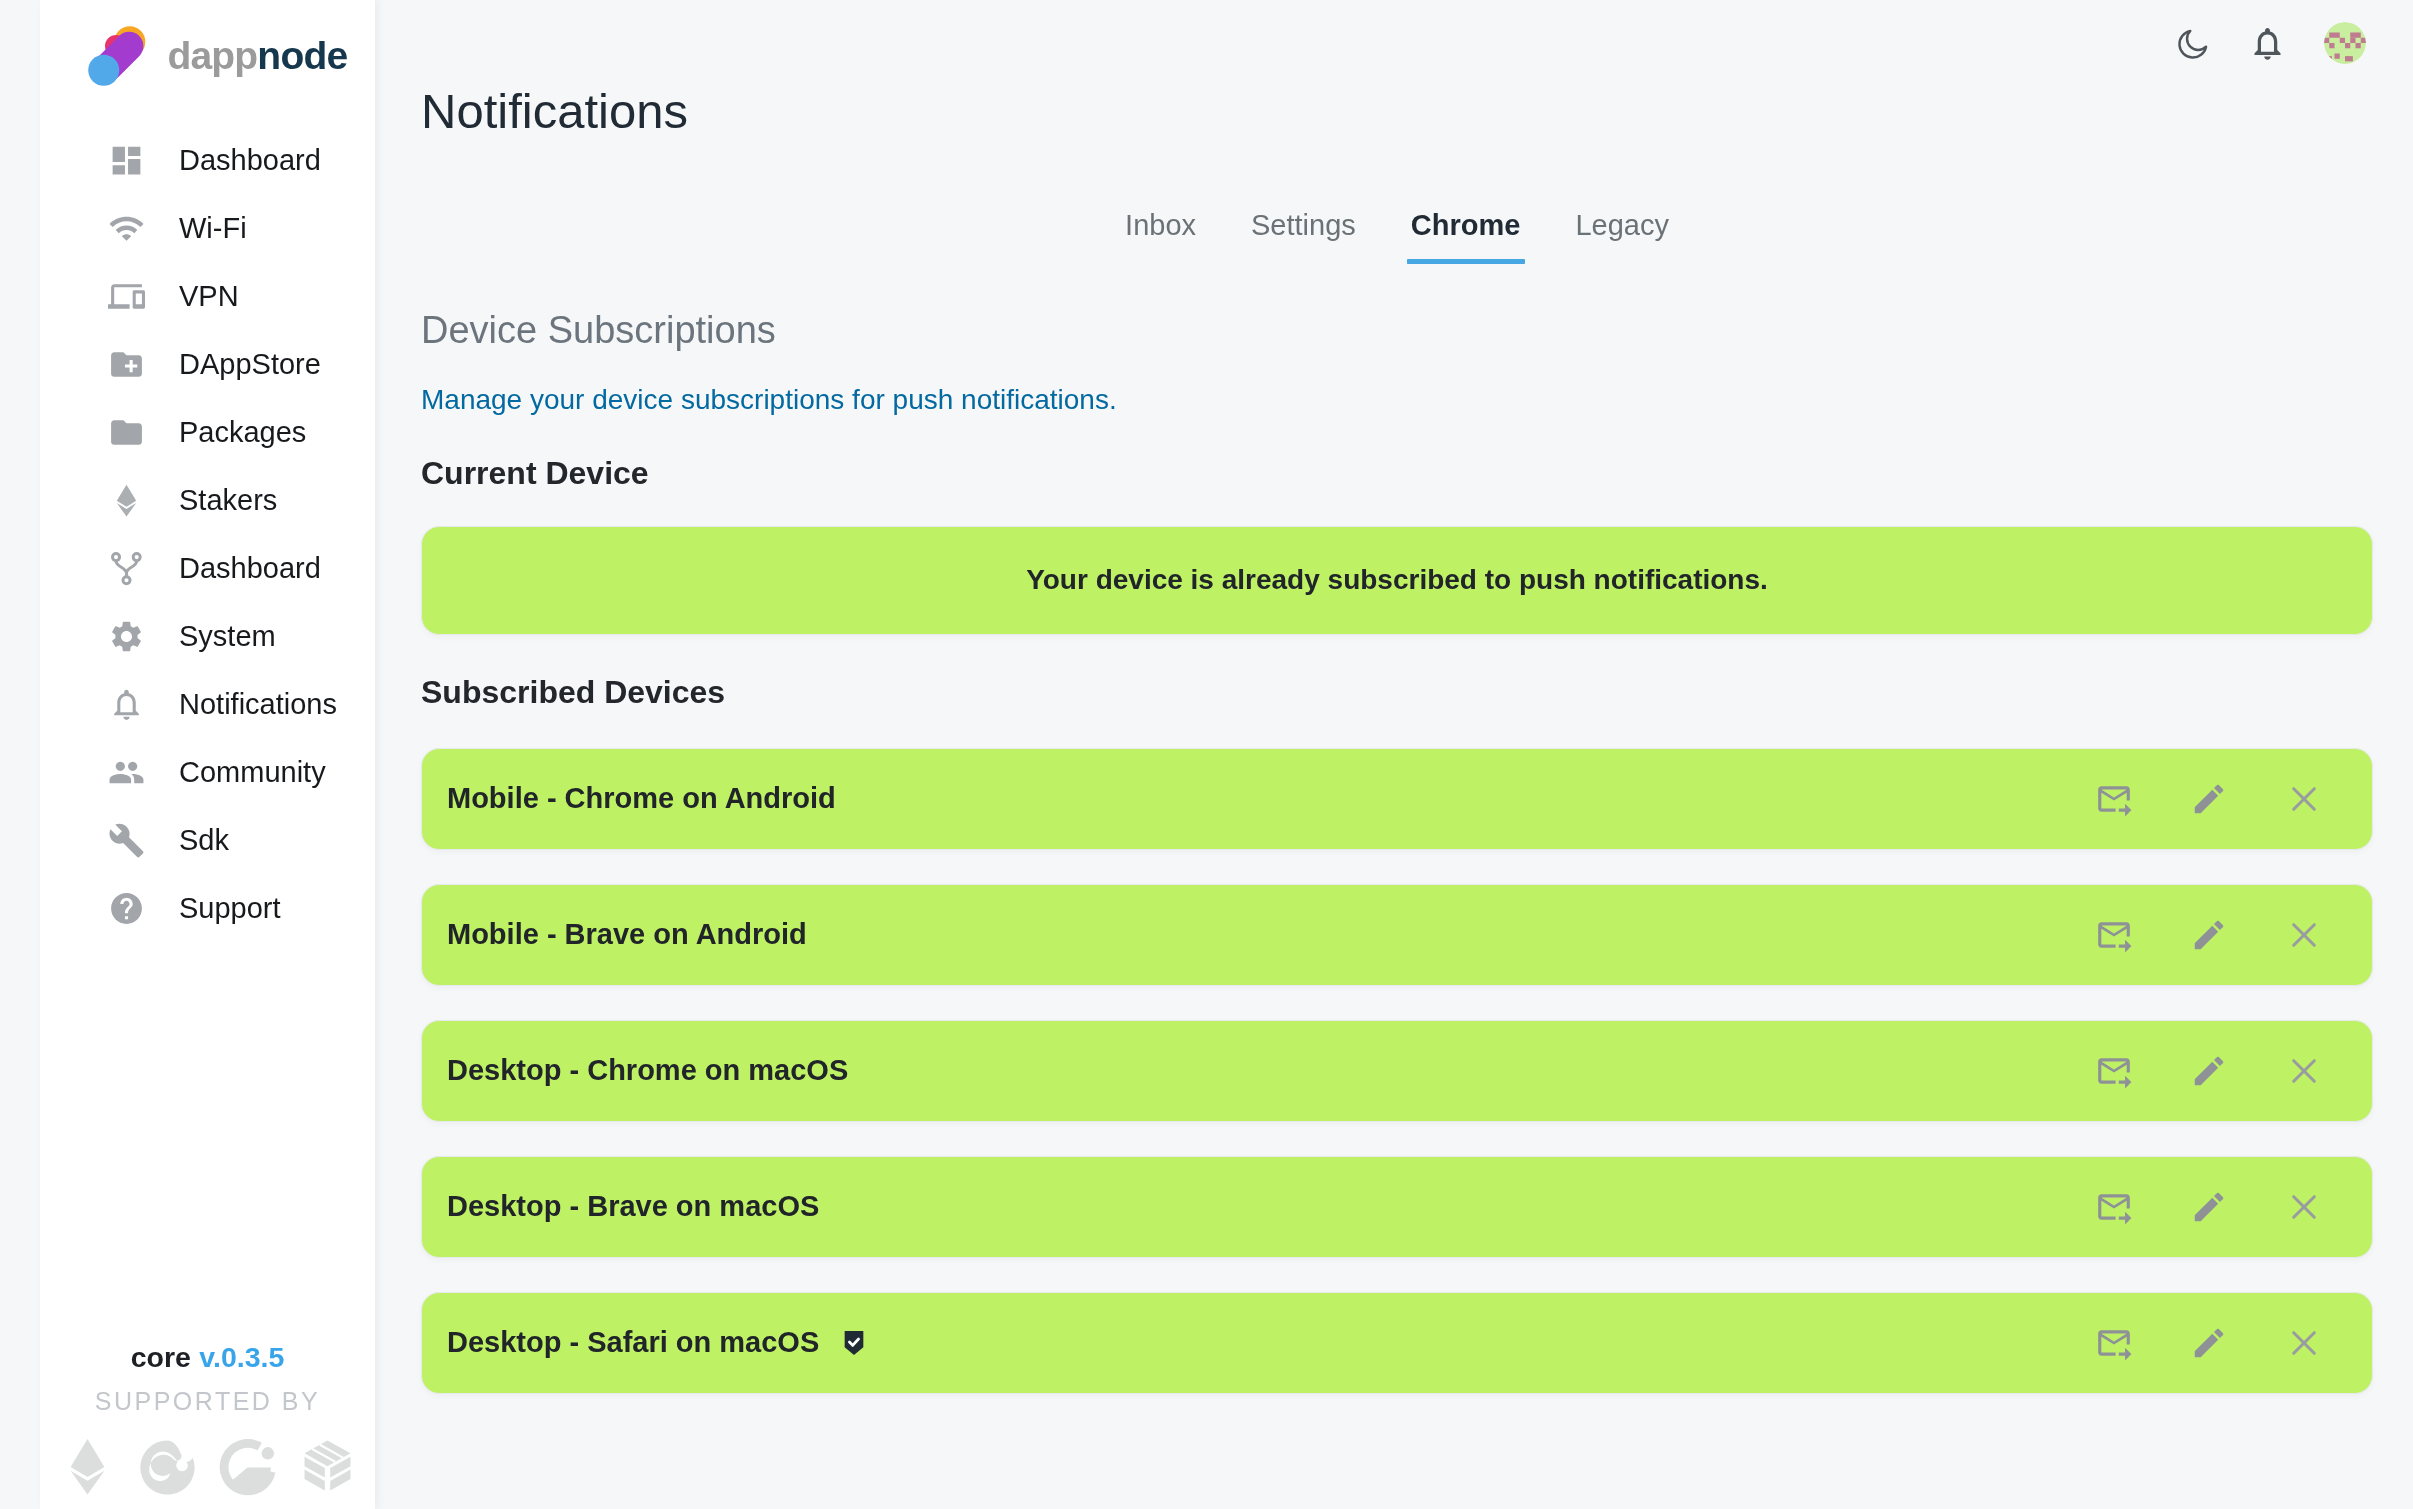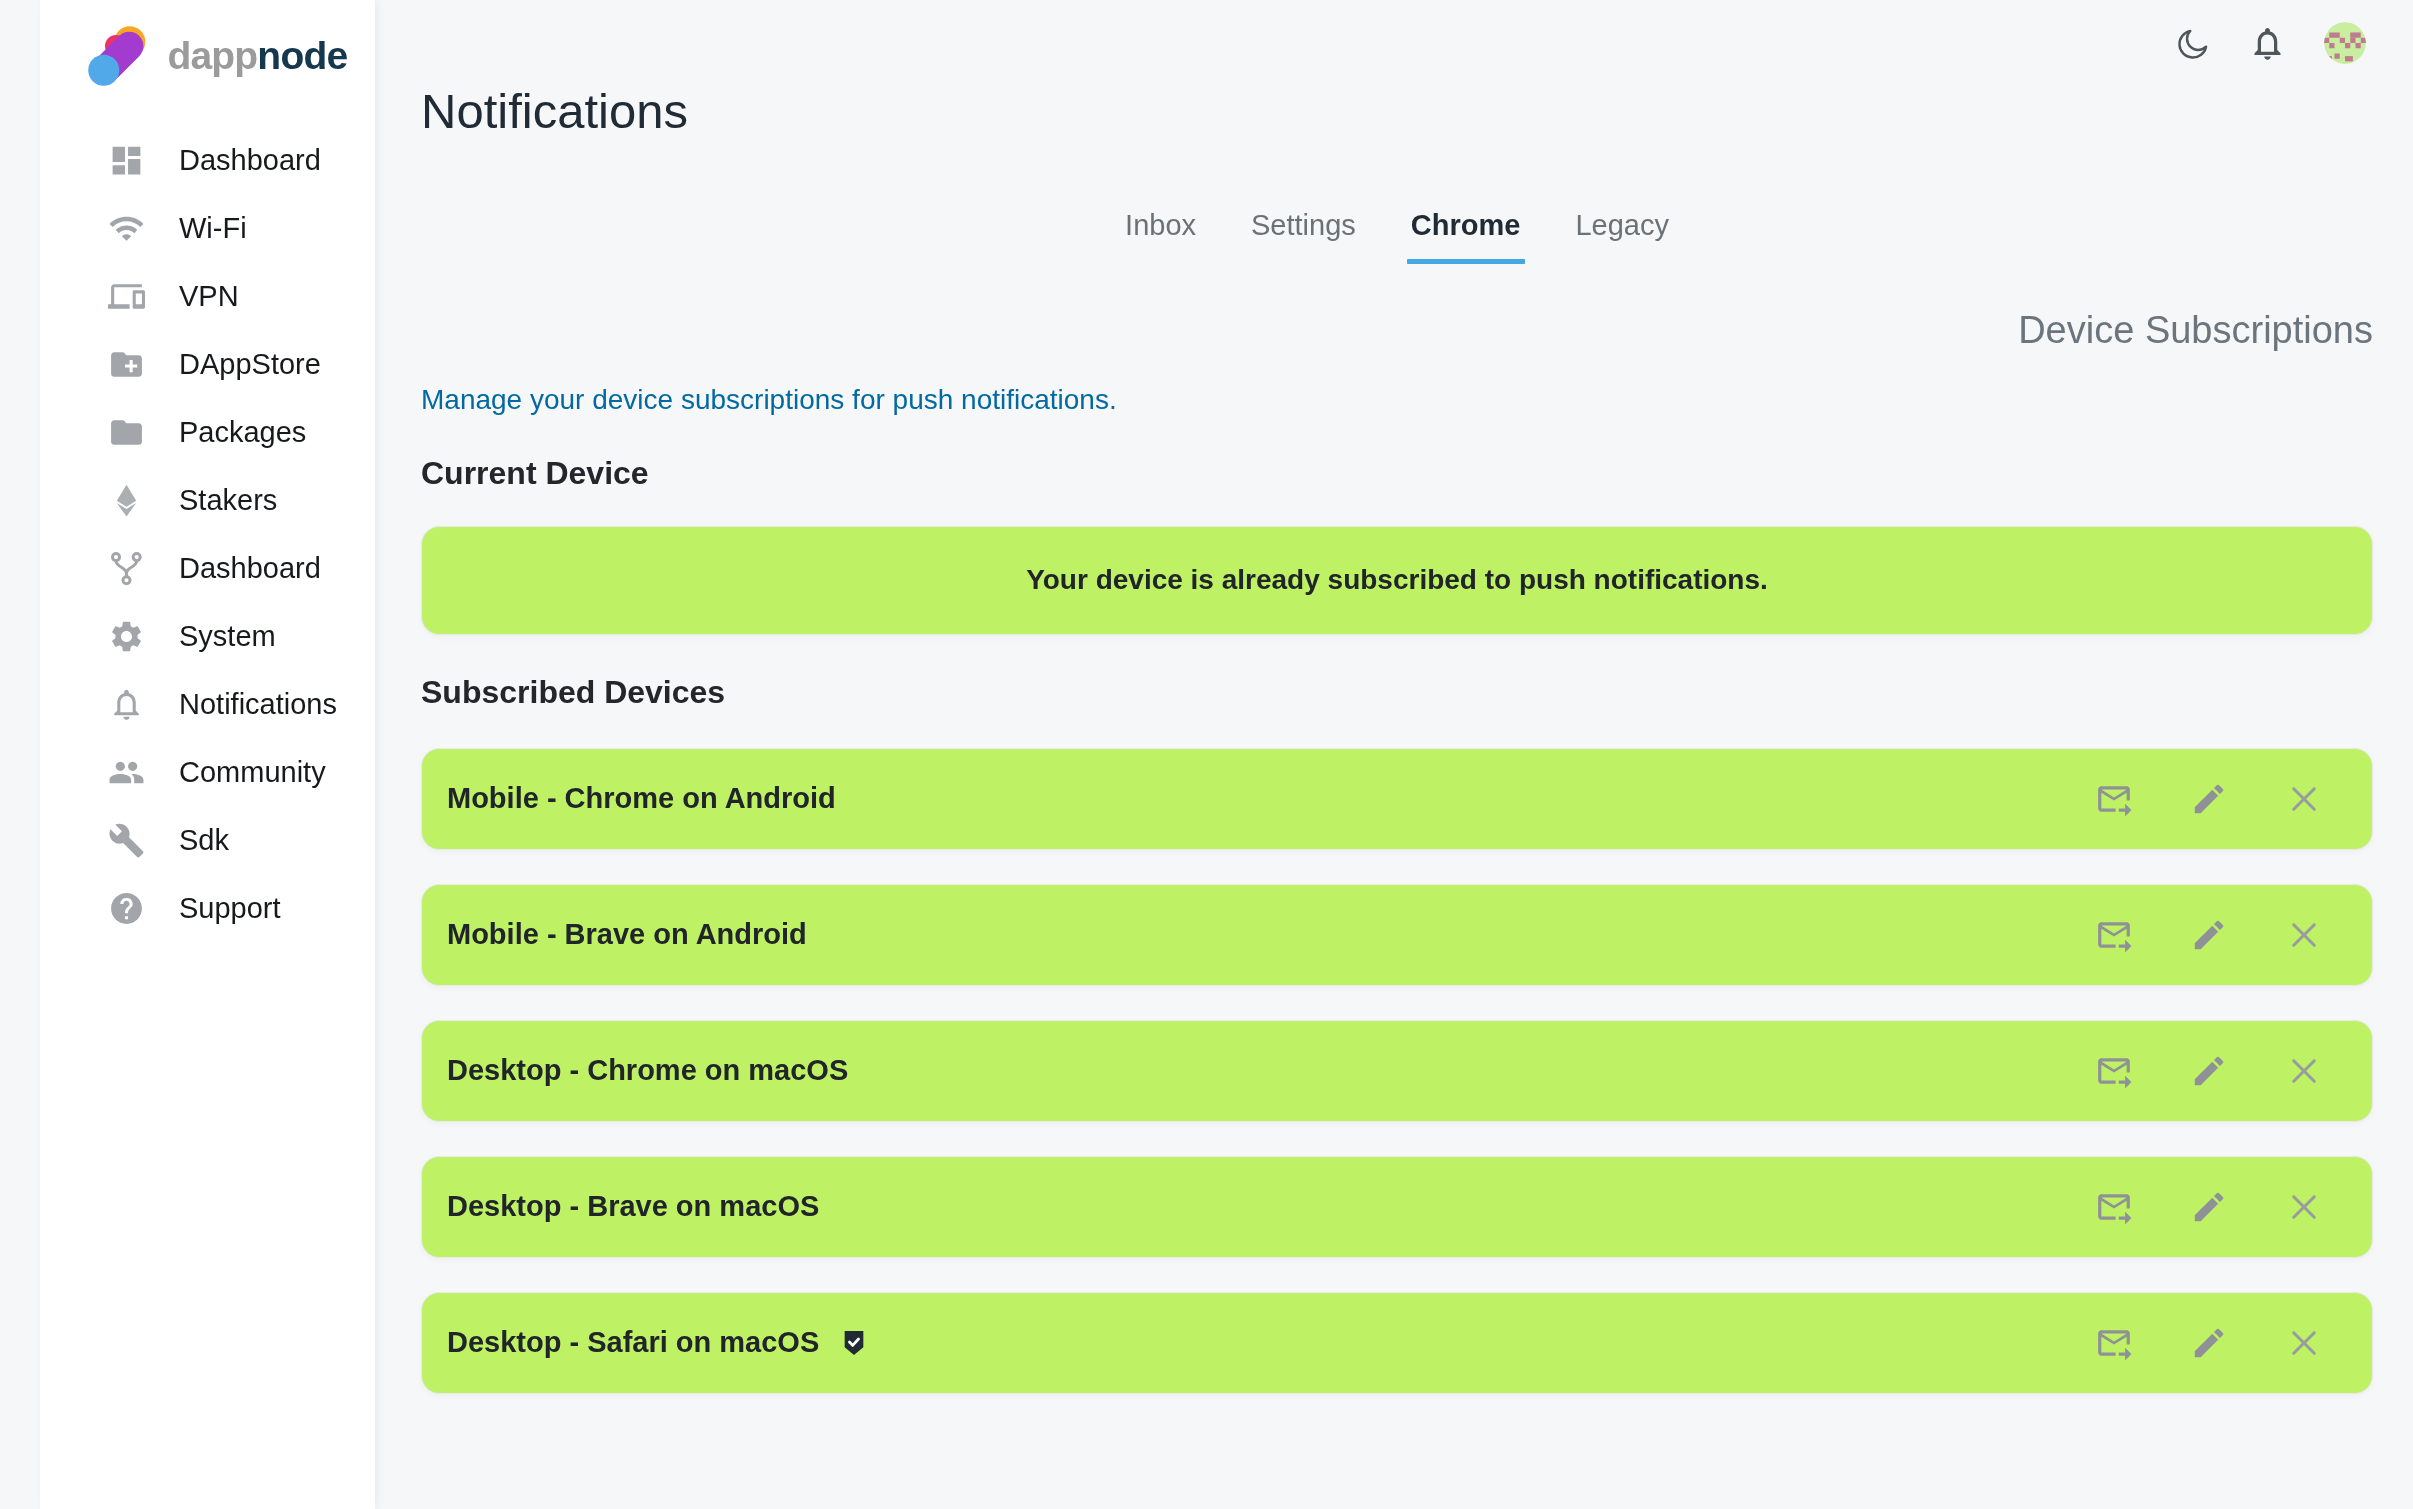--- a/index.html
+++ b/index.html
@@ -33,21 +33,21 @@
   .main{flex:1;position:relative;box-sizing:border-box;padding:0 40px 0 46px;background:#f6f7f8;}
   .top-icons{position:absolute;top:22px;right:47px;display:flex;align-items:center;gap:37px;}
   .top-icon{width:39px;height:39px;color:#4e565c;cursor:pointer;}
   .moon{width:35px;height:35px;}
   .avatar{width:42px;height:42px;border-radius:50%;cursor:pointer;display:block;}
   .page-title{margin:86px 0 0 0;font-size:49px;font-weight:500;color:#212b36;line-height:1.05;}
   .tabs{display:flex;justify-content:center;gap:55px;margin-top:72px;}
   .tab{font-size:29px;color:#6b7277;padding-bottom:22px;position:relative;cursor:pointer;}
   .tab.active{color:#212b36;font-weight:700;}
   .tab.active::after{content:"";position:absolute;left:-4.2px;right:-4.2px;bottom:0;height:5.9px;background:#47a7e3;border-radius:0.8px;}
-  .section-heading{margin-top:45px;font-size:38px;font-weight:400;color:#6c757d;text-align:right;}
+  .section-heading{margin-top:45px;font-size:38px;font-weight:400;color:#6c757d;}
   .section-desc{margin-top:28.5px;font-size:28px;color:#0369a1;}
   .sub-heading{margin-top:39px;font-size:32px;font-weight:700;color:#23272c;}
   .card{
     margin-top:34px;background:#bef264;border:1.7px solid #e7e9eb;border-radius:18.4px;
     box-shadow:0 2.5px 6.7px rgba(0,0,0,.03);box-sizing:border-box;font-weight:bold;
   }
   .current-card{height:109px;display:flex;align-items:center;justify-content:center;font-size:28px;color:#212529;}
   .device-list{margin-top:37px;display:flex;flex-direction:column;gap:34px;}
   .device-row{height:102px;display:flex;align-items:center;padding:0 49px 0 25px;margin-top:0;}
   .device-name{font-size:29px;color:#212529;}
@@ -235,20 +235,44 @@
       </div>
 
       <div class="nav-item">
         <svg class="nav-icon" viewBox="0 0 44 44" width="37" height="37">
           <use href="#help-icon"></use>
         </svg>
         <span class="nav-label">Support</span>
       </div>
     </nav>
 
+  <div class="side-footer">
+    <div class="core-line">
+      <span>core</span><span class="core-version">v.0.3.5</span>
+    </div>
+    <div class="supported">SUPPORTED BY</div>
+    <div class="partner-row">
+
+        <svg class="partner-logo" viewBox="0 0 78 82" width="65" height="69">
+          <use href="#ethereum-logo"></use>
+        </svg>
+
+        <svg class="partner-logo" viewBox="0 0 78 82" width="65" height="69">
+          <use href="#swirl-partner-logo"></use>
+        </svg>
+
+        <svg class="partner-logo" viewBox="0 0 78 82" width="65" height="69">
+          <use href="#arc-dot-partner-logo"></use>
+        </svg>
+
+        <svg class="partner-logo" viewBox="0 0 78 82" width="65" height="69">
+          <use href="#iso-blocks-partner-logo"></use>
+        </svg>
+      </div>
+  </div>
 </aside>
 
 <main class="main">
 
   <div class="top-icons">
     <svg class="top-icon moon" viewBox="0 0 42 42" width="35" height="35">
         <use href="#moon-icon"></use>
       </svg>
     <svg class="top-icon" viewBox="0 0 46 46" width="39" height="39">
         <use href="#bell-icon"></use>

